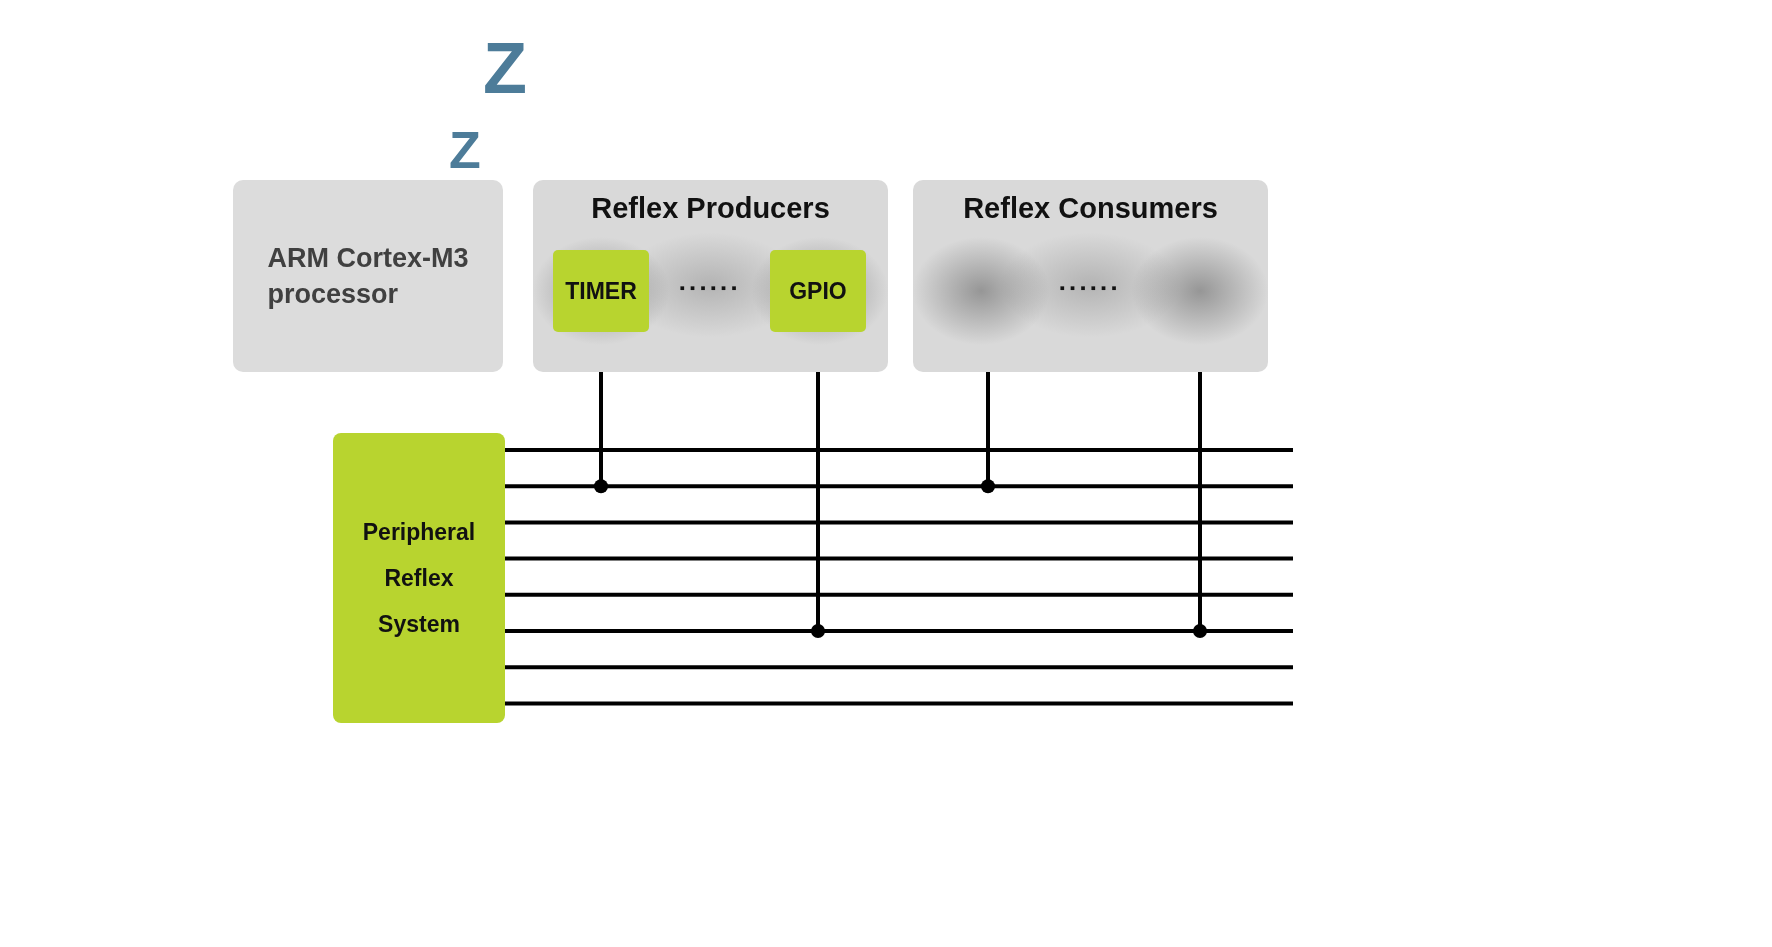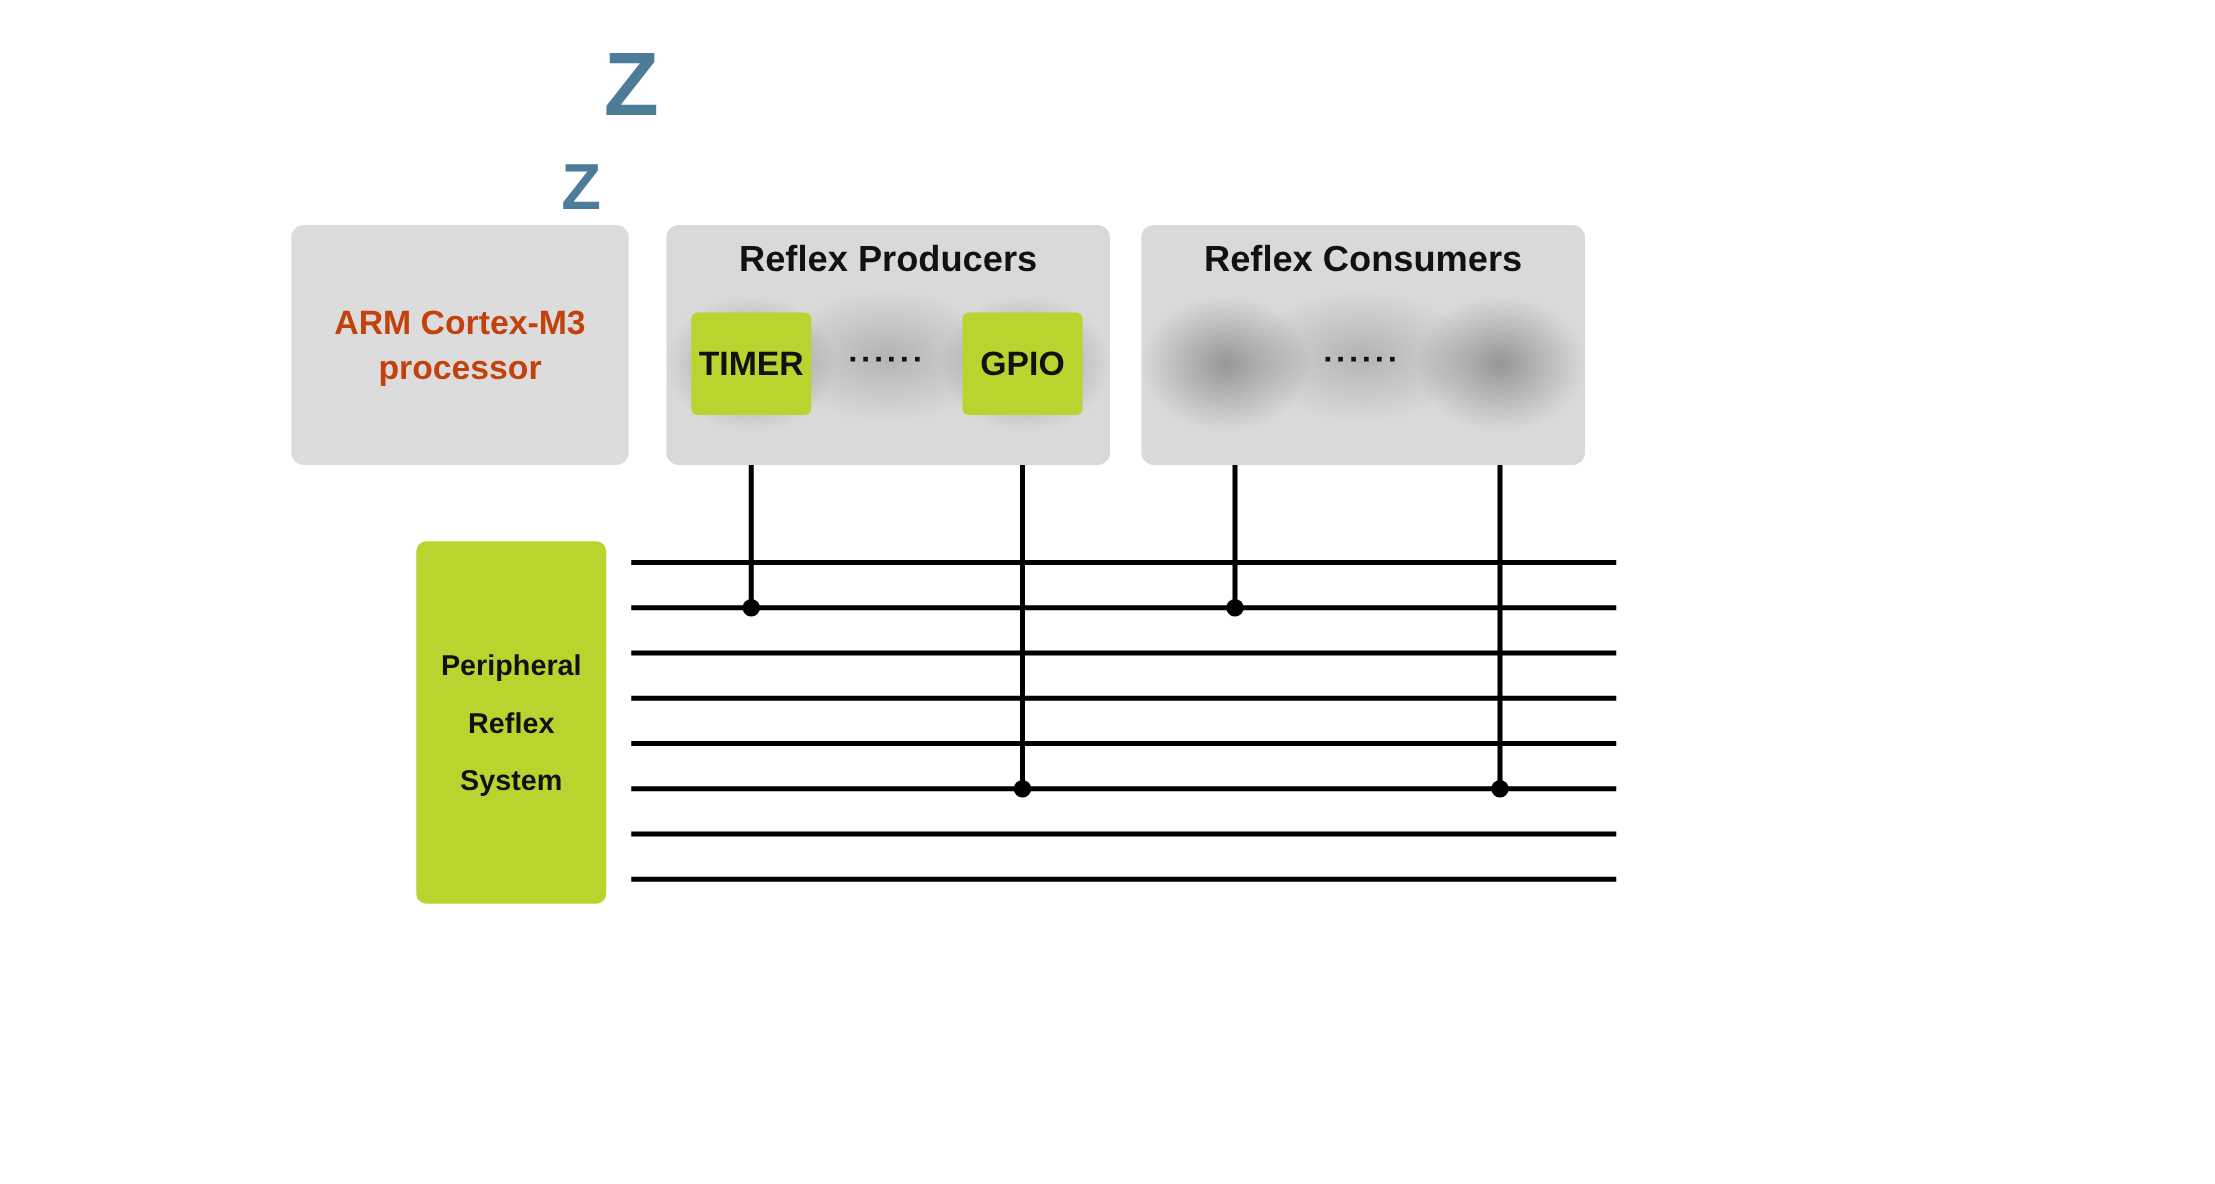--- a/index.html
+++ b/index.html
@@ -35,24 +35,24 @@
     border-radius: 10px;
     box-sizing: border-box;
   }
   .processor {
     left: 233px; top: 180px;
     width: 270px; height: 192px;
     background: #dcdcdc;
     display: flex; align-items: center; justify-content: center;
   }
   .proc-text {
-    text-align: center;
+    text-align: left;
     font-size: 27px;
     font-weight: bold;
-    color: #c2410c;
+    color: #404040;
     line-height: 36px;
   }
   .group {
     width: 355px; height: 192px;
     background:
       radial-gradient(95px 75px at 68px 111px,  rgba(95,95,95,0.55), rgba(95,95,95,0) 72%),
       radial-gradient(95px 75px at 287px 111px, rgba(95,95,95,0.55), rgba(95,95,95,0) 72%),
       radial-gradient(120px 70px at 177px 105px, rgba(110,110,110,0.35), rgba(110,110,110,0) 75%),
       #d9d9d9;
   }
@@ -67,42 +67,42 @@
     color: #111111;
   }
   
   .chip {
     position: absolute;
     top: 70px;
     height: 82px;
     background: #b8d42f;
     border-radius: 5px;
     display: flex; align-items: center; justify-content: center;
-    font-size: 27px;
+    font-size: 23px;
     font-weight: bold;
     color: #111111;
   }
   .chip-timer { left: 20px;  width: 96px; }
   .chip-gpio  { left: 237px; width: 96px; }
   .chip-adc   { left: 25px;  width: 100px; }
   .chip-dac   { left: 237px; width: 100px; }
   .dots {
     position: absolute;
     top: 99px; left: 0; right: 0;
     text-align: center;
     font-size: 15px;
     letter-spacing: 5px;
     color: #111111;
     font-weight: bold;
   }
   
   .prs {
     position: absolute;
     left: 333px; top: 433px;
-    width: 152px; height: 290px;
+    width: 172px; height: 290px;
     background: #b8d42f;
     border-radius: 8px;
     display: flex;
     flex-direction: column;
     align-items: center;
     justify-content: center;
     font-size: 23px;
     font-weight: bold;
     color: #111111;
     line-height: 46px;

